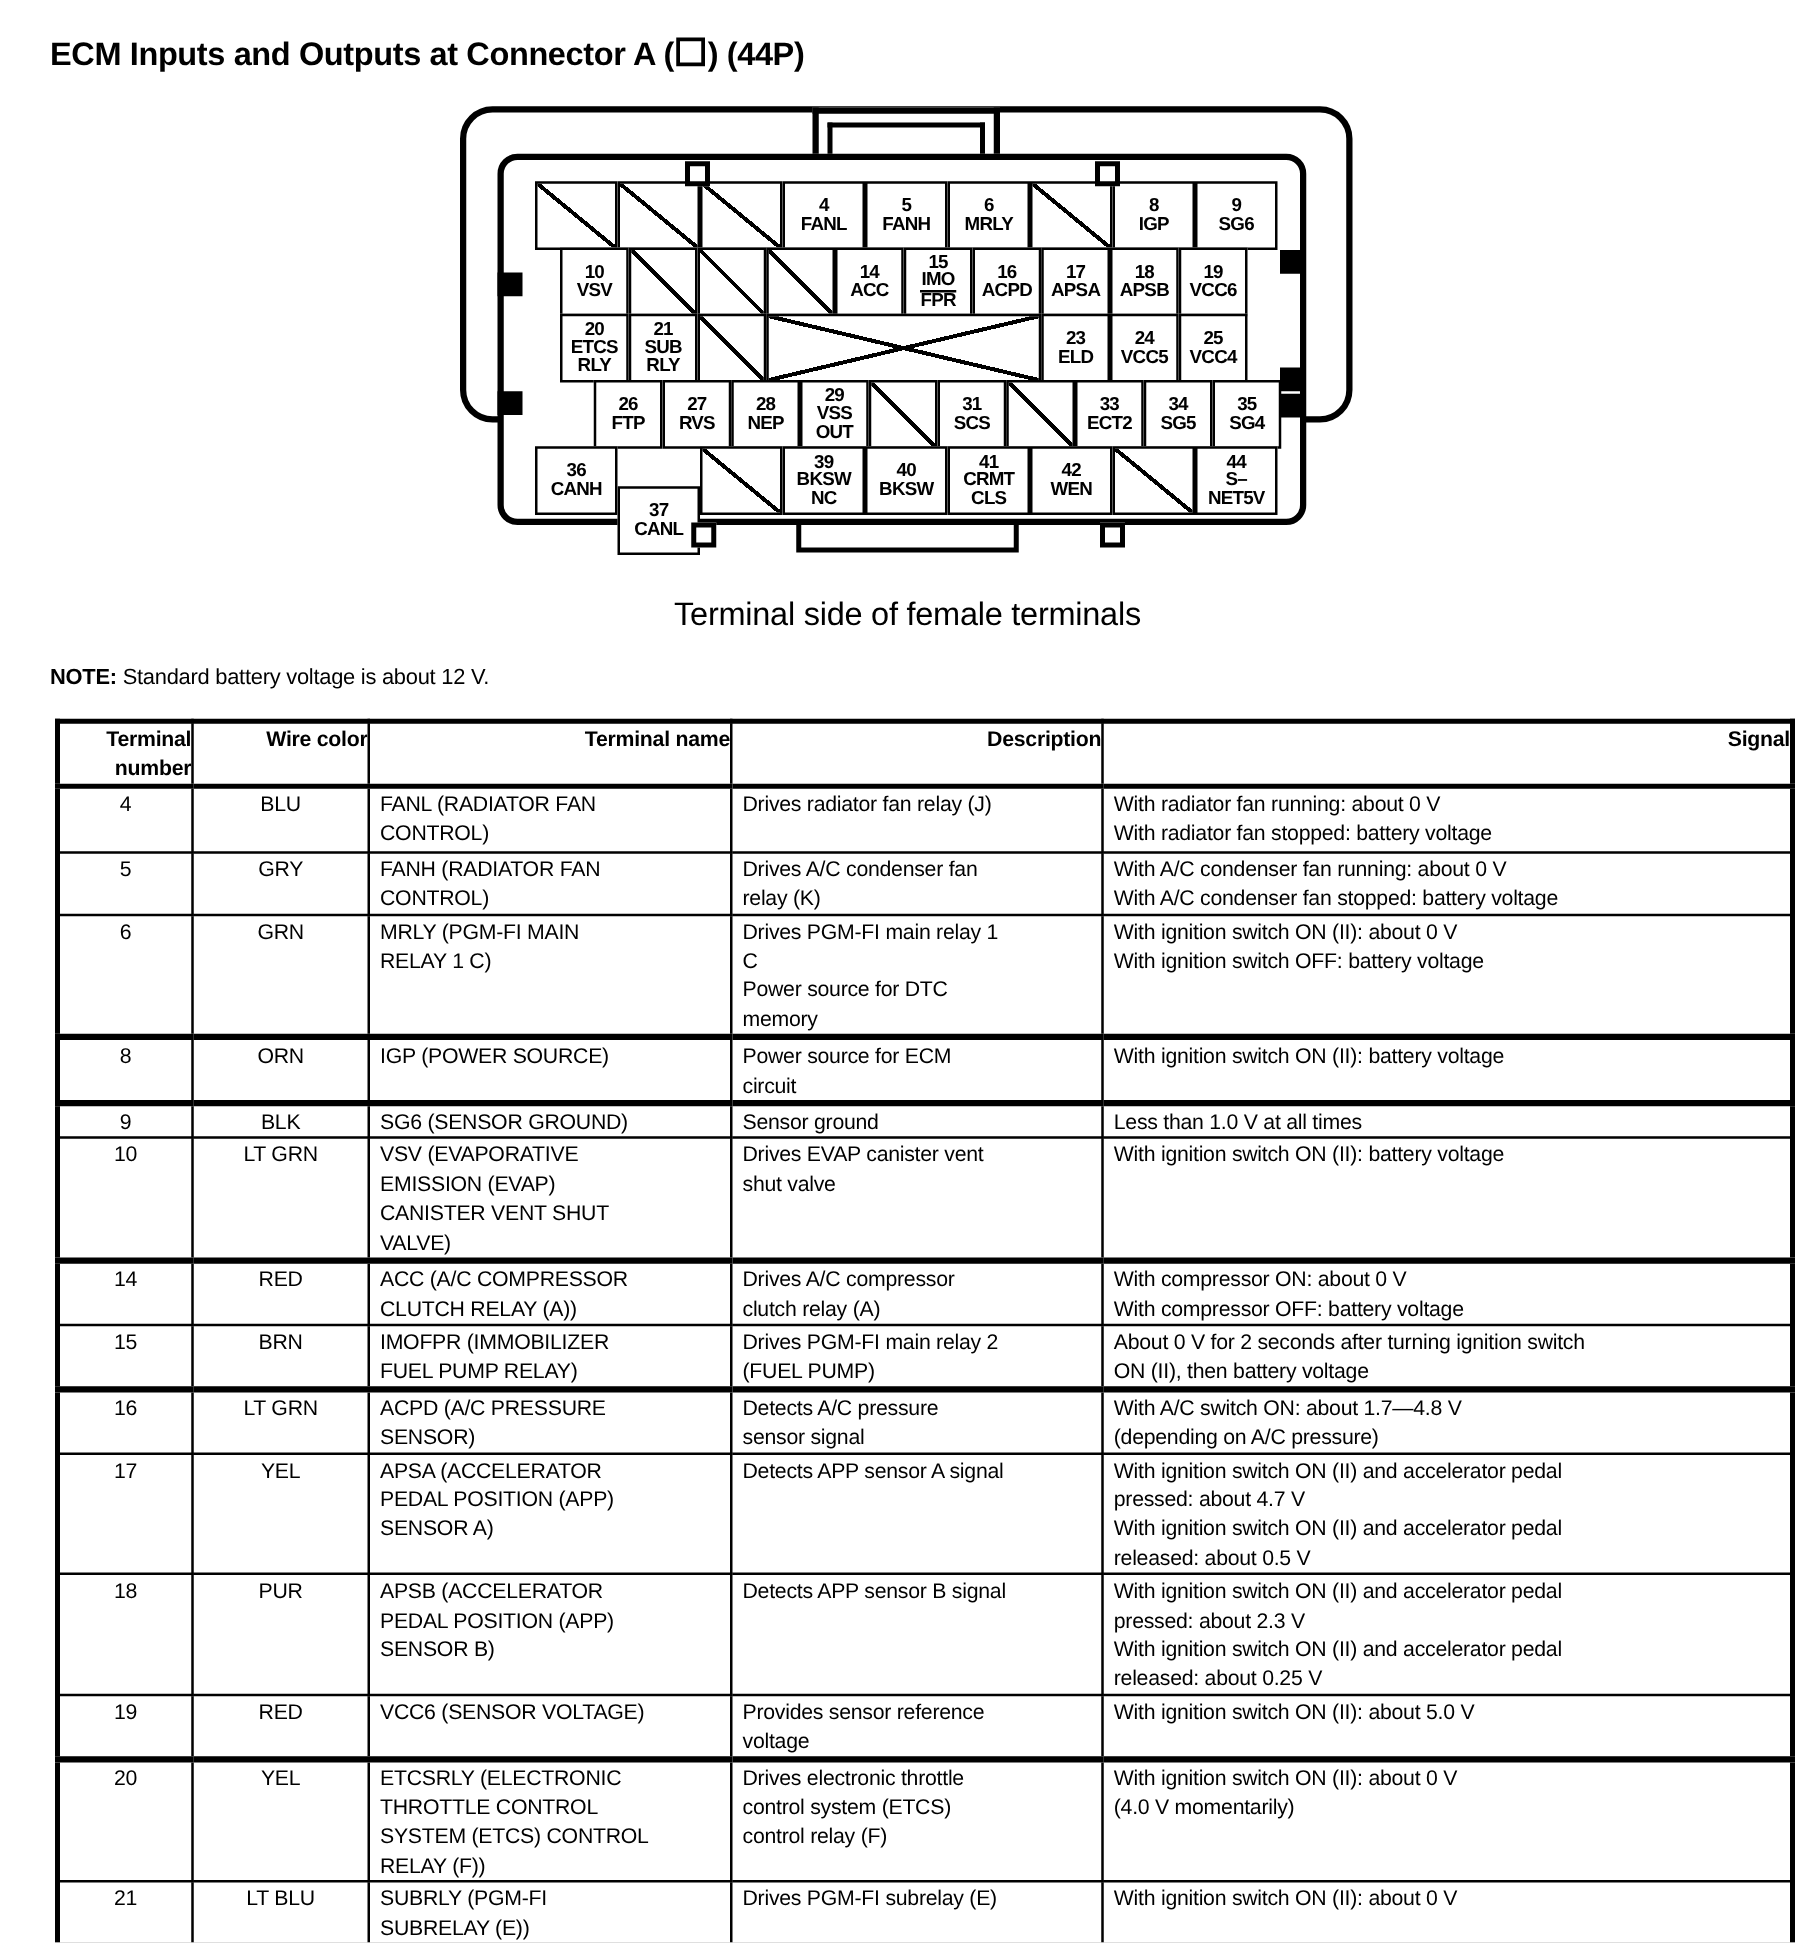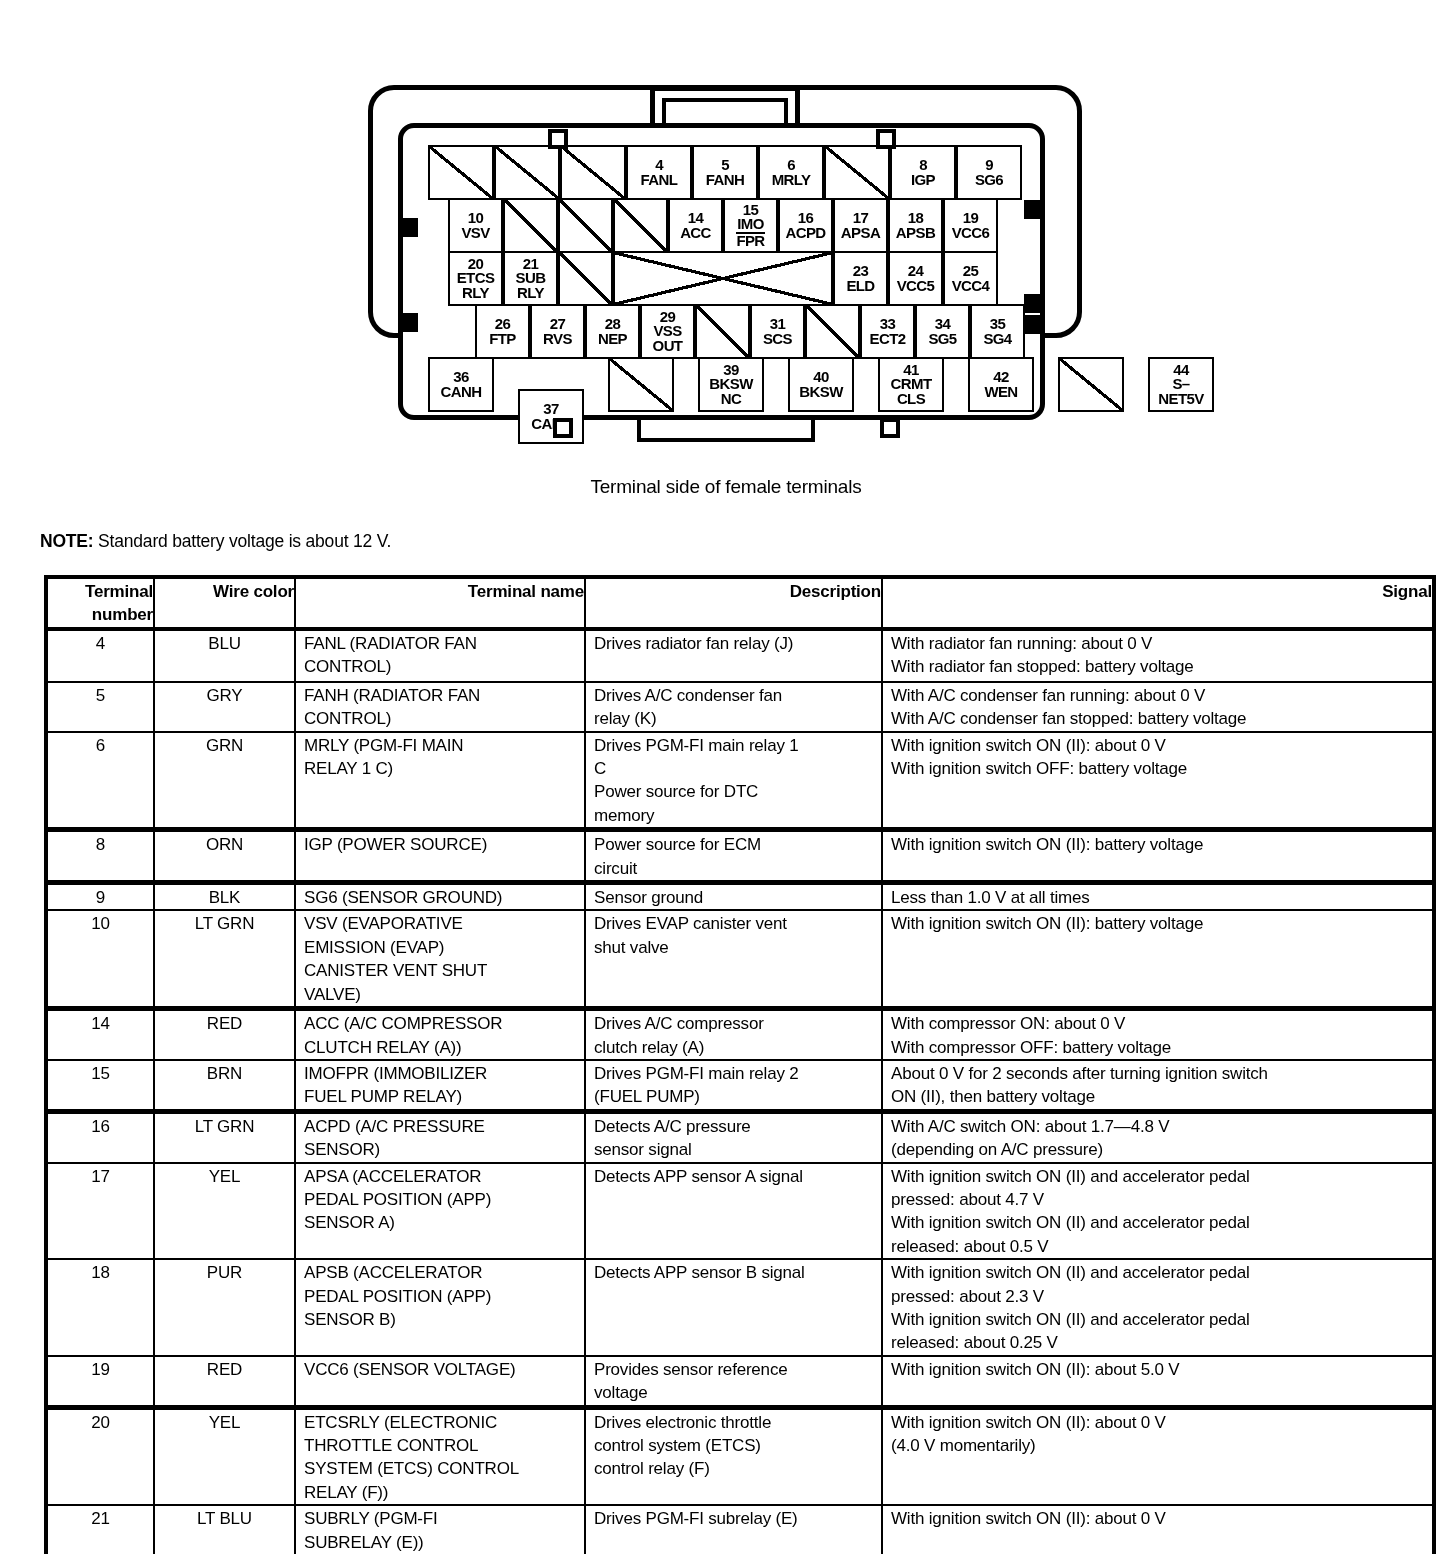--- a/index.html
+++ b/index.html
@@ -26,39 +26,40 @@
          display:flex;flex-direction:column;justify-content:center;align-items:center;
          font-weight:bold;font-size:15px;line-height:14.5px;letter-spacing:-0.6px;text-align:center;}
   .ccell .cn{margin-bottom:0px;}
   .ccell .ul{border-bottom:2px solid #000;text-align:center;}
   .diag{background-image:linear-gradient(to top right,transparent calc(50% - 1.6px),#000 calc(50% - 1.6px),#000 calc(50% + 1.6px),transparent calc(50% + 1.6px));}
   .xcell{background-image:
       linear-gradient(to top right,transparent calc(50% - 1.6px),#000 calc(50% - 1.6px),#000 calc(50% + 1.6px),transparent calc(50% + 1.6px)),
       linear-gradient(to bottom right,transparent calc(50% - 1.6px),#000 calc(50% - 1.6px),#000 calc(50% + 1.6px),transparent calc(50% + 1.6px));}
 
   
-  #caption{position:absolute;left:368px;top:476px;width:716px;text-align:center;font-size:19px;letter-spacing:-0.2px;}
+  #caption{position:absolute;left:368px;top:476px;width:716px;text-align:center;font-size:26px;letter-spacing:-0.2px;}
   #note{position:absolute;left:40px;top:531px;font-size:17.5px;letter-spacing:-0.2px;}
   #note b{font-weight:bold;}
 
   
   #ttable{position:absolute;left:44px;top:575px;border-collapse:collapse;table-layout:fixed;width:1388px;
           font-size:17px;line-height:23.4px;letter-spacing:-0.2px;}
   #ttable td,#ttable th{border:2px solid #000;vertical-align:top;white-space:pre-line;overflow:hidden;padding:0;}
   #ttable{border:4px solid #000;}
   #ttable thead th{font-weight:bold;text-align:right;border-bottom:4px solid #000;padding-top:1px;}
   #ttable td.c0,#ttable td.c1{text-align:center;padding-top:1px;}
   #ttable td.c2,#ttable td.c3,#ttable td.c4{padding:1px 4px 0 8px;}
   #ttable tr.tk td{border-top:5px solid #000;}
 </style>
 </head>
 <body>
 
 <div id="page">
 
+  <div id="title"><span>ECM Inputs and Outputs at Connector A (</span><span class="sq"></span><span>) (44P)</span></div>
 
   <div id="connector">
     <div id="shell"></div>
     <div id="toptab"></div>
     <div id="toptab-inner"></div>
     <div id="bottomtab"></div>
     <div id="body-inner"></div>
     <div class="latch" style="left:180px;top:44px;"></div>
     <div class="latch" style="left:508px;top:44px;"></div>
     <div class="latch" style="left:185px;top:333px;"></div>
@@ -235,21 +236,21 @@
               <div>SG5</div>
             </div>
           </div>
           <div class="ccell" style="width: 55px;">
             <div class="cn">35</div>
             <div class="ct">
               <div>SG4</div>
             </div>
           </div>
         </div>
-        <div class="crow" style="left: 60px; top: 272px; gap: 24px;">
+        <div class="crow" style="left: 60px; top: 272px;">
           <div class="ccell" style="width: 66px;">
             <div class="cn">36</div>
             <div class="ct">
               <div>CANH</div>
             </div>
           </div>
           <div class="ccell" style="width: 66px; margin-top: 32px;">
             <div class="cn">37</div>
             <div class="ct">
               <div>CANL</div>

